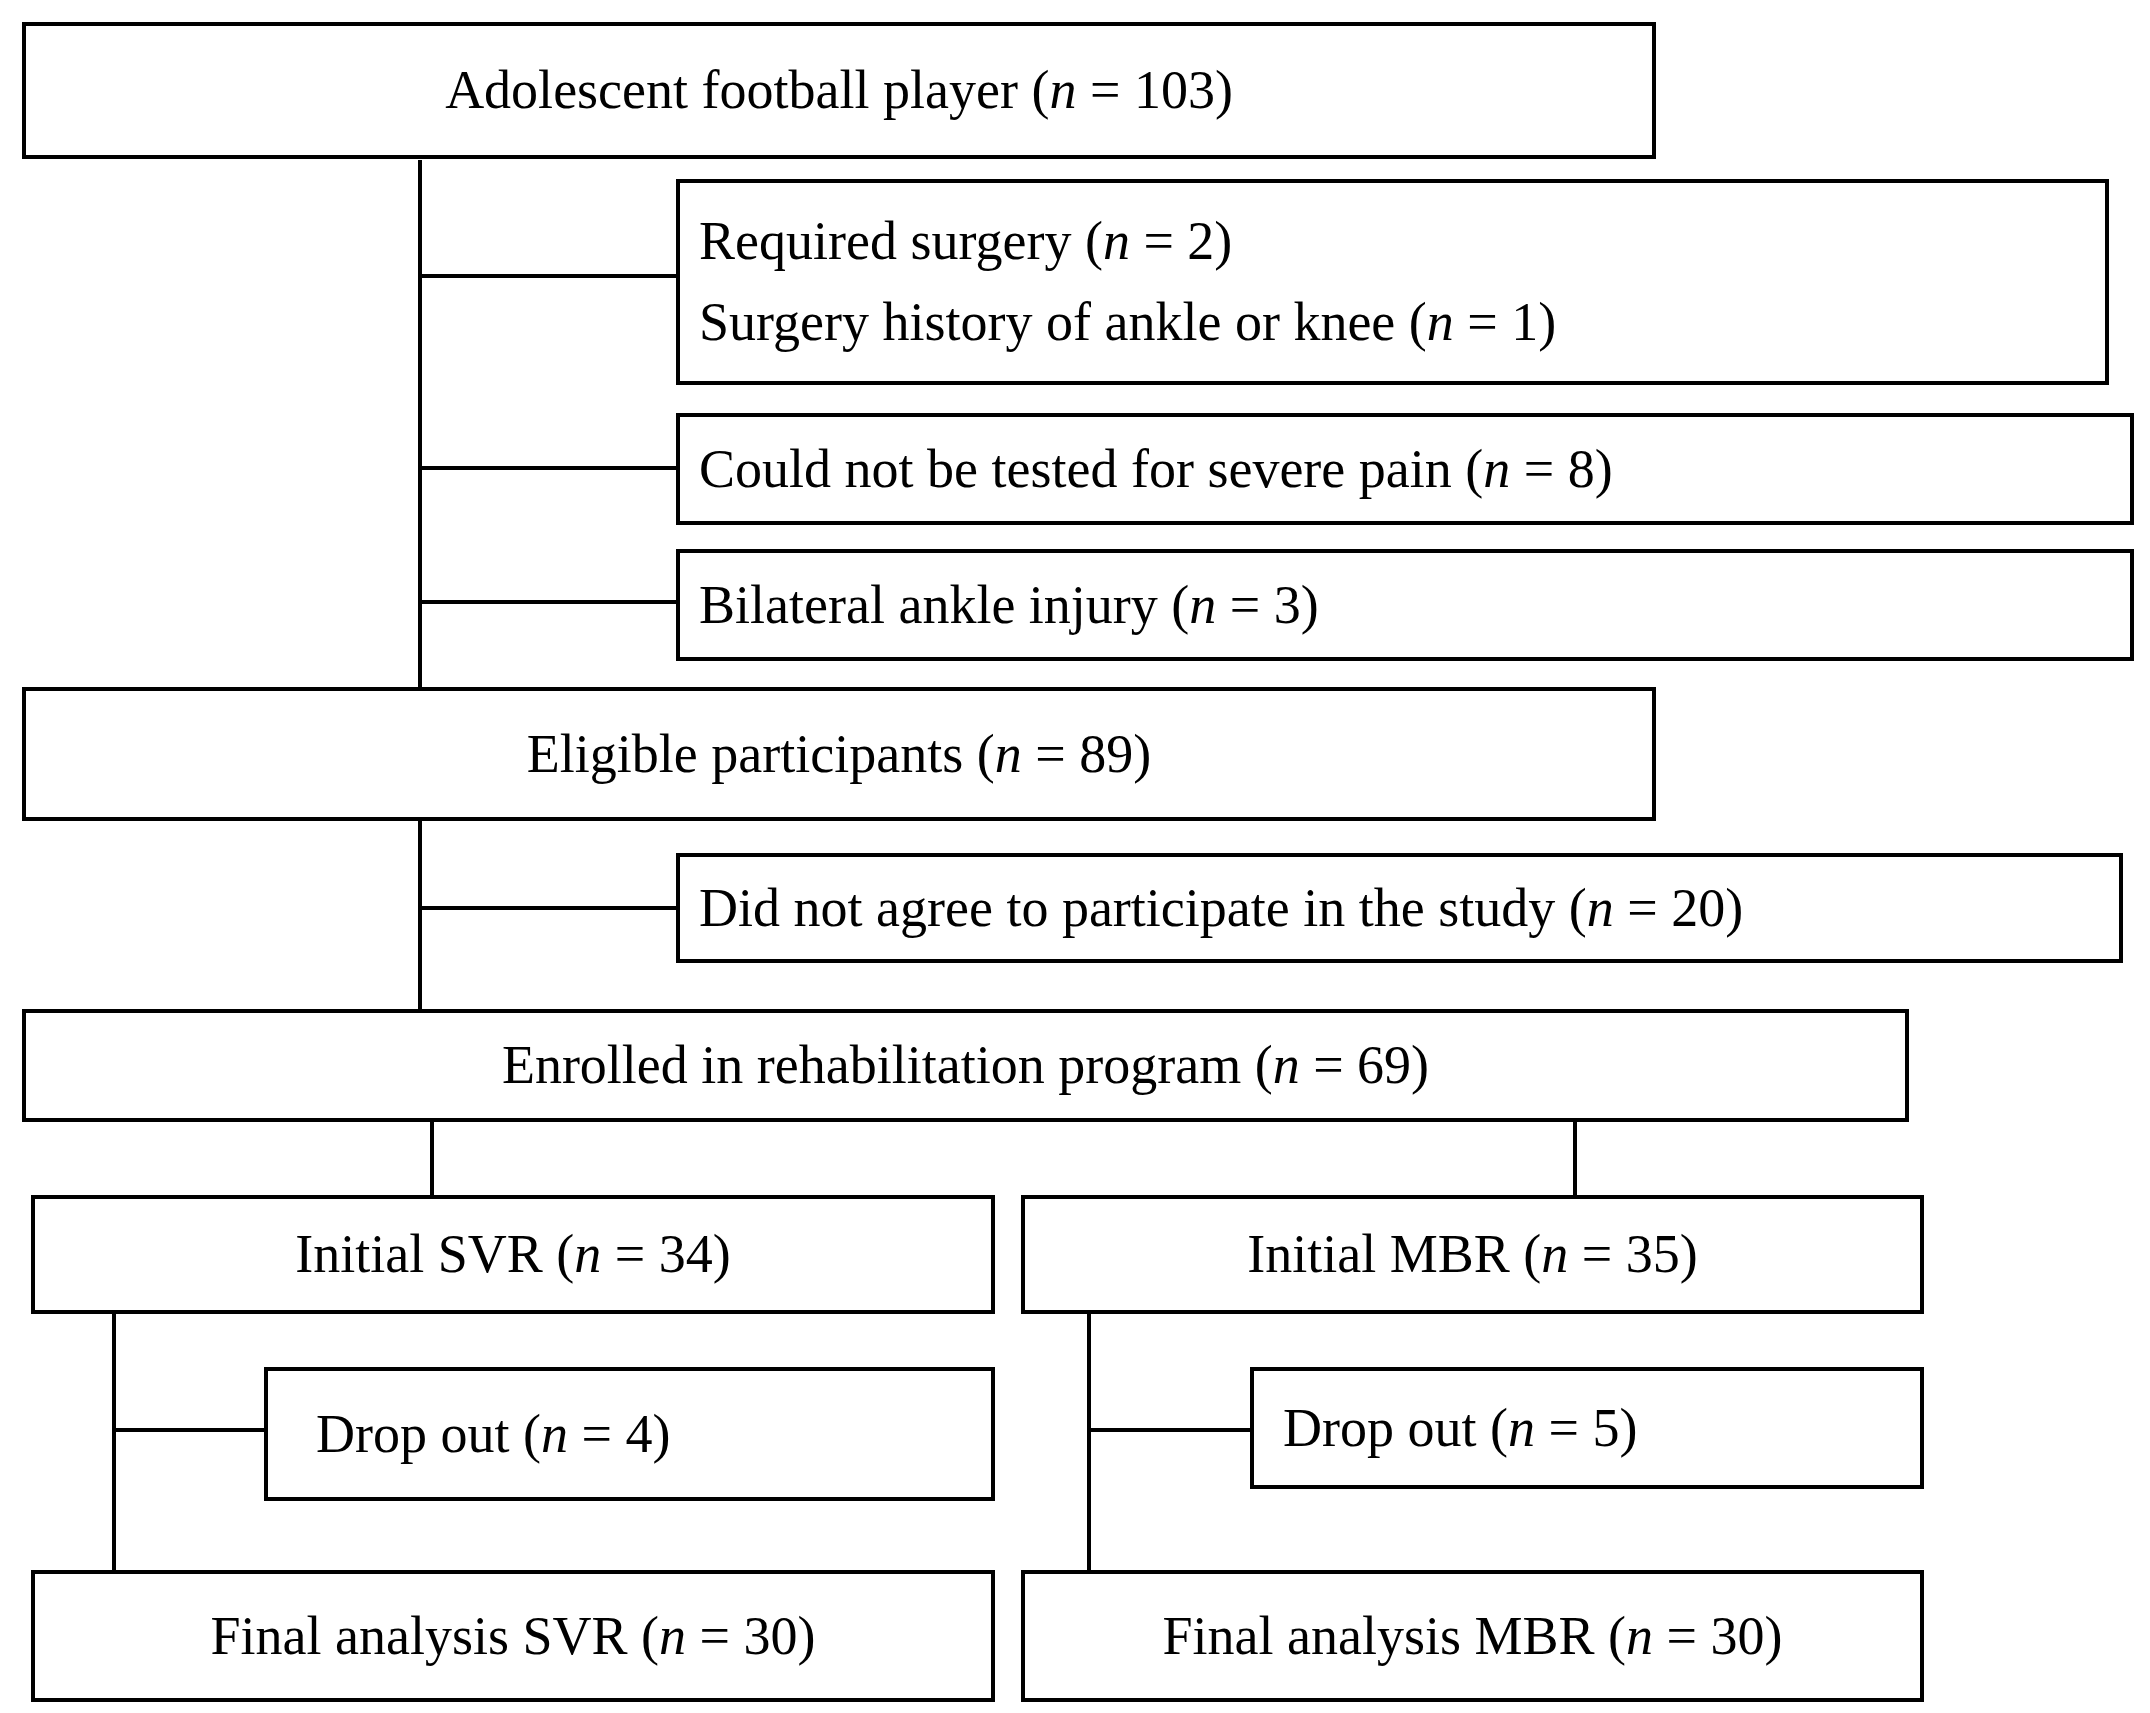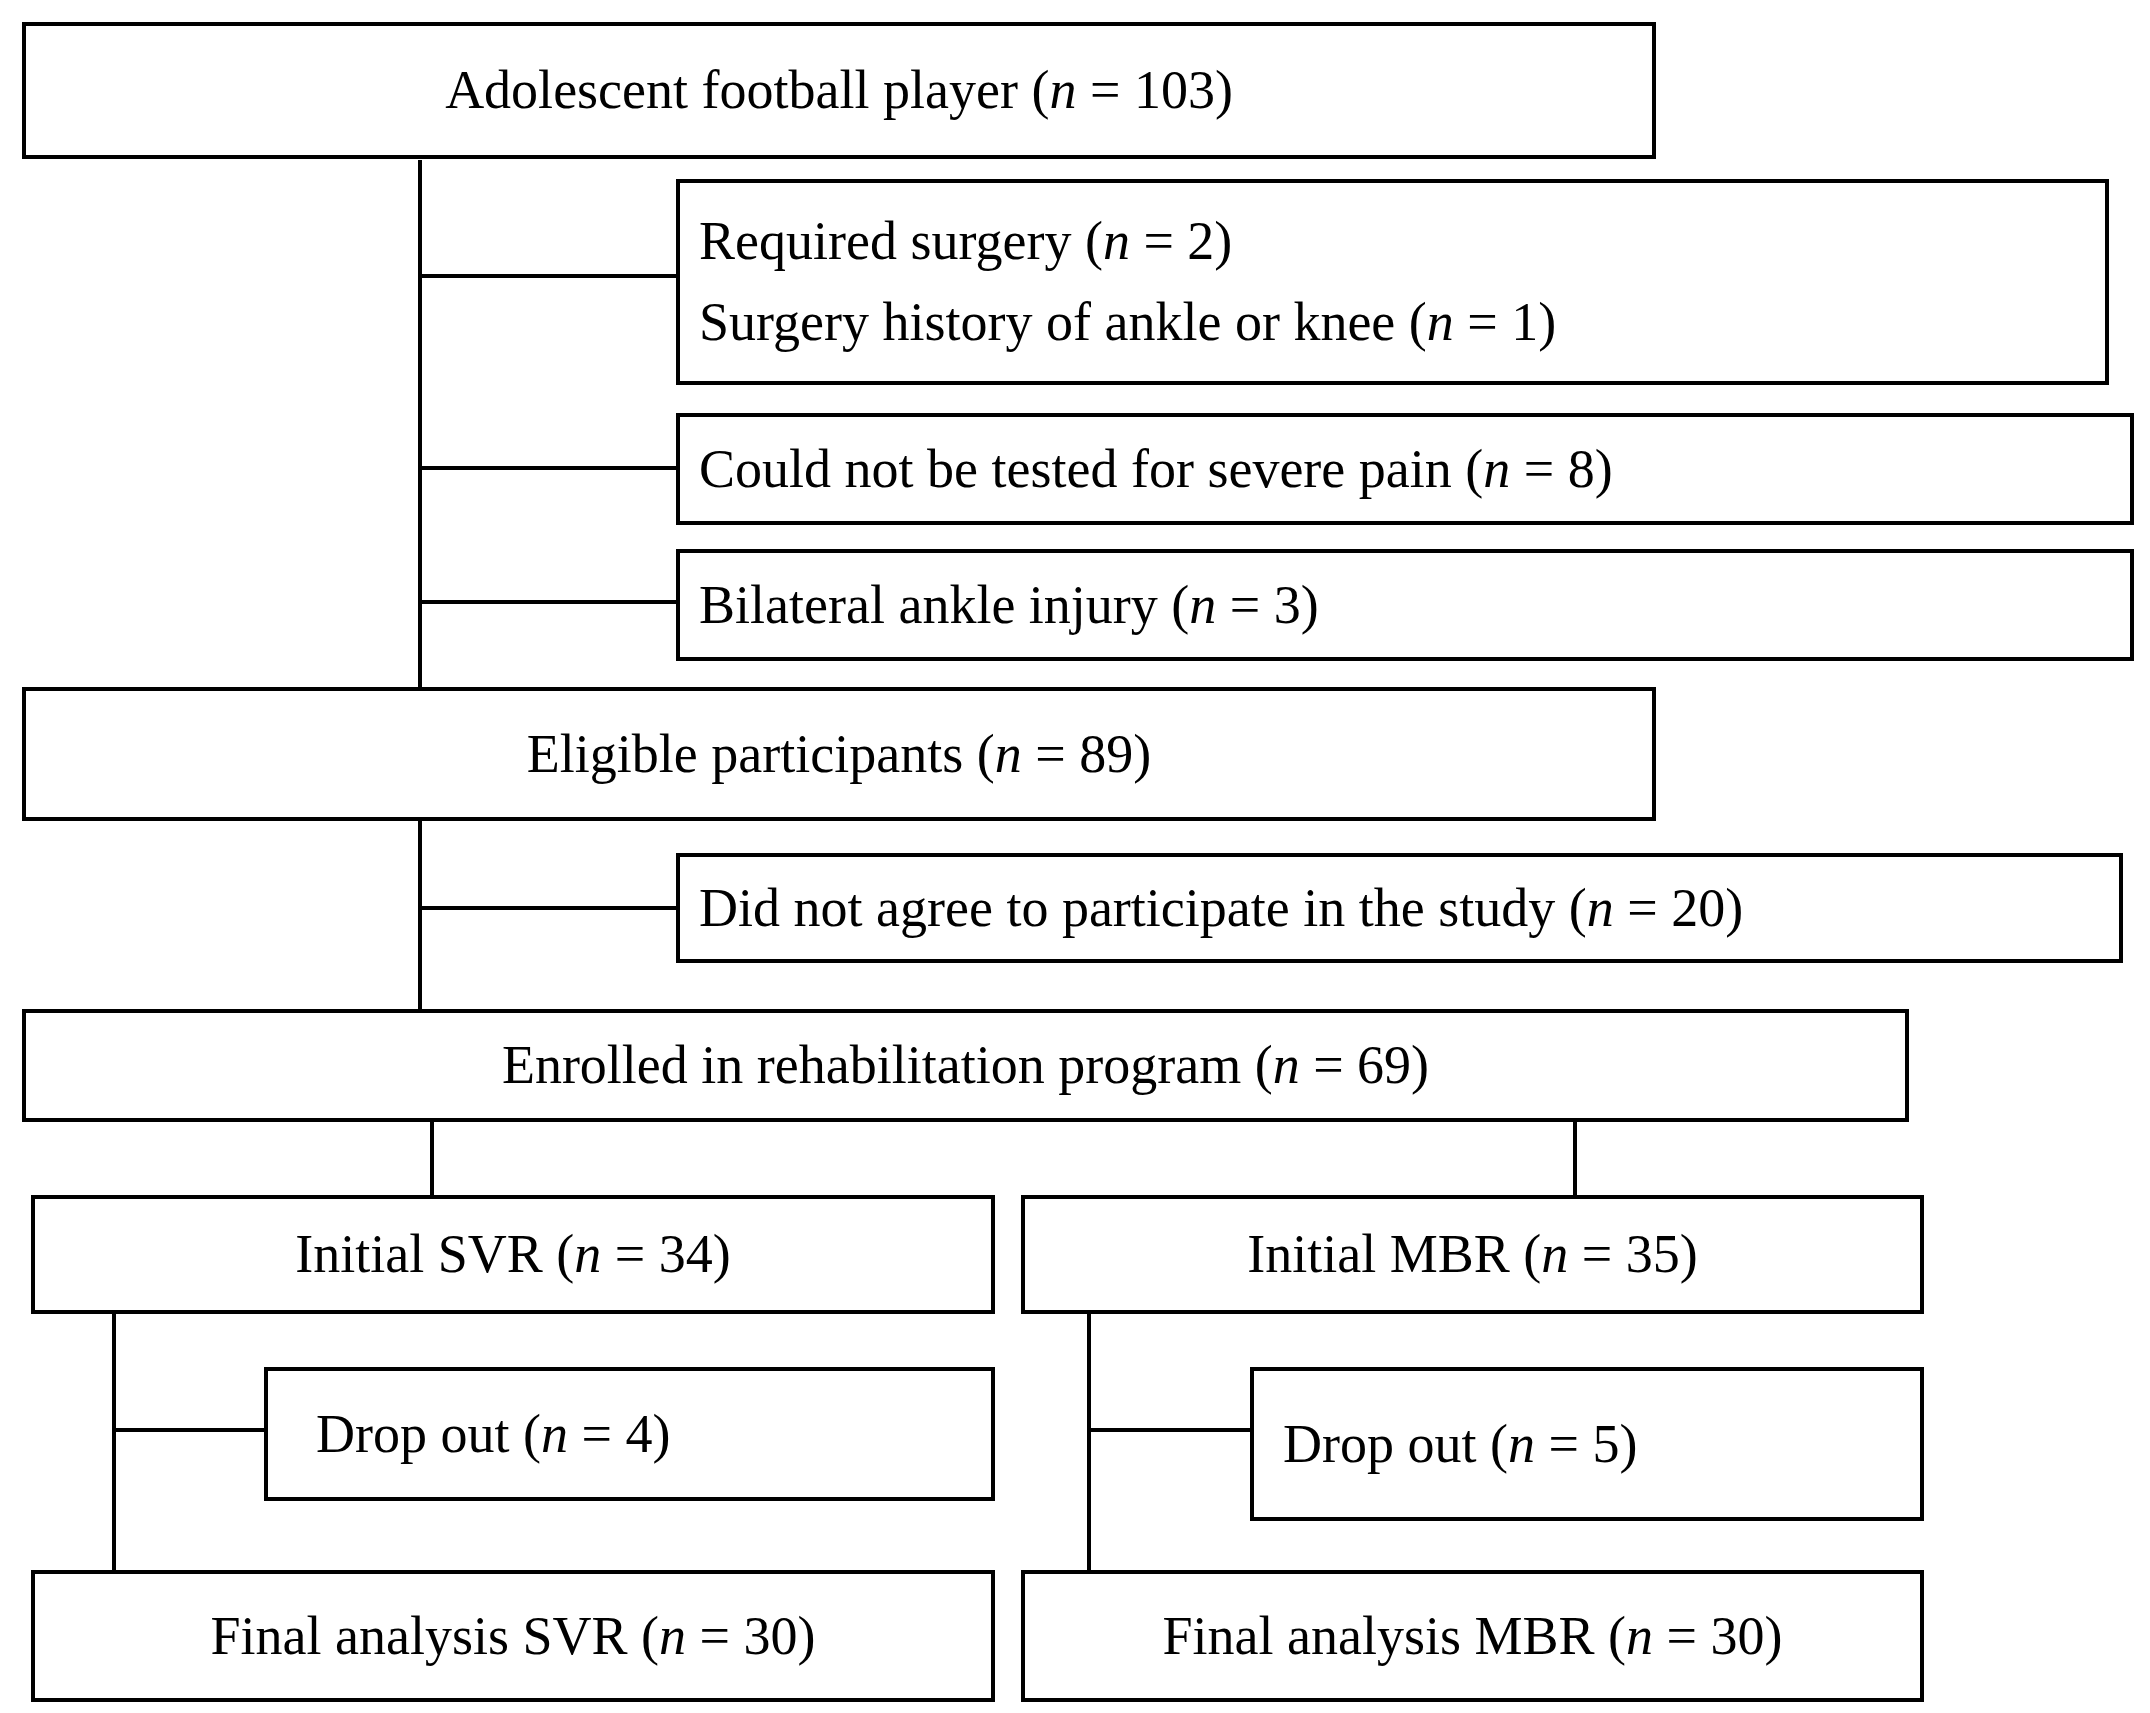--- a/index.html
+++ b/index.html
@@ -90,21 +90,21 @@
   </div>
 
   <div class="node center" style="left:1021px; top:1195px; width:903px; height:119px;">
     <div class="lbl"><span>Initial MBR (</span><span class="nvar">n</span><span> = 35)</span></div>
   </div>
 
   <div class="node left-wide" style="left:264px; top:1367px; width:731px; height:134px;padding-left:48px;">
     <div class="lbl"><span>Drop out (</span><span class="nvar">n</span><span> = 4)</span></div>
   </div>
 
-  <div class="node left-wide" style="left:1250px; top:1367px; width:674px; height:154px;">
+  <div class="node left-wide" style="left:1250px; top:1367px; width:674px; height:122px;">
     <div class="lbl"><span>Drop out (</span><span class="nvar">n</span><span> = 5)</span></div>
   </div>
 
   <div class="node center" style="left:31px; top:1570px; width:964px; height:132px;">
     <div class="lbl"><span>Final analysis SVR (</span><span class="nvar">n</span><span> = 30)</span></div>
   </div>
 
   <div class="node center" style="left:1021px; top:1570px; width:903px; height:132px;">
     <div class="lbl"><span>Final analysis MBR (</span><span class="nvar">n</span><span> = 30)</span></div>
   </div>

